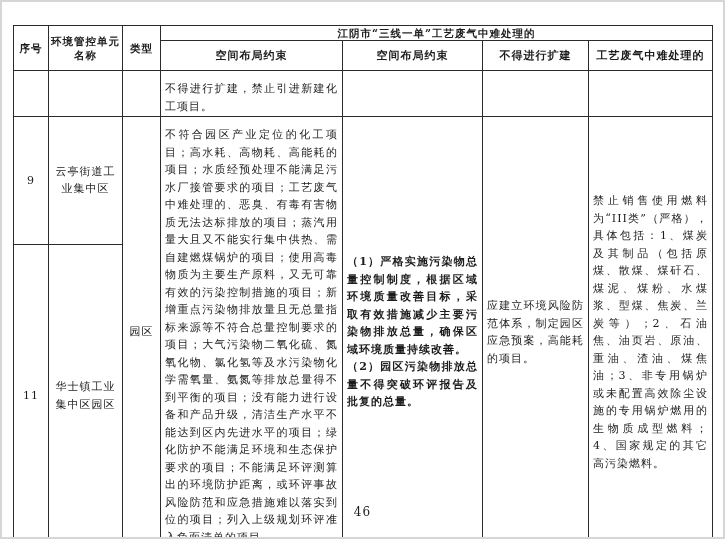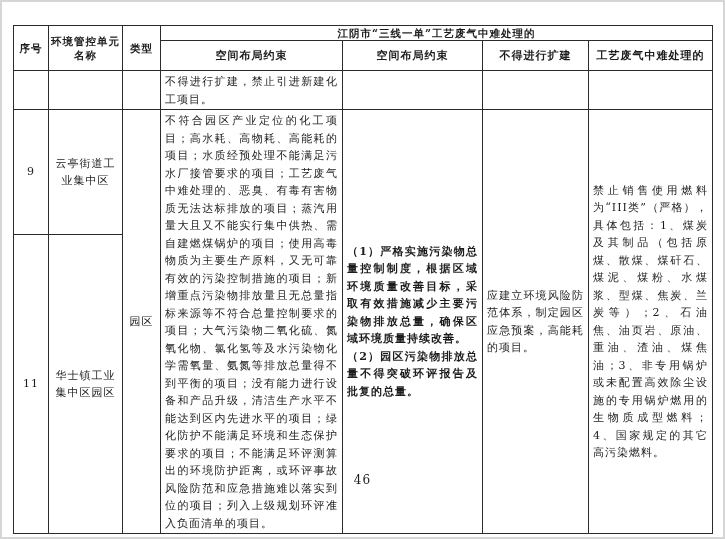--- a/index.html
+++ b/index.html
@@ -41,32 +41,32 @@
   tr.row-cont{height:37px;}
   tr.row-9{height:108px;}
   tr.row-10{height:257px;}
   td.c-center{
     text-align:center;
     vertical-align:middle;
   }
   td.c-text{
     text-align:justify;
     vertical-align:top;
-    padding-top:2px;
+    padding-top:9px;
   }
   td.c-text-mid{
     text-align:justify;
     vertical-align:middle;
     margin-left:9px;
   }
   .pre-line{white-space:pre-line;font-weight:bold;}
   .page-number{
     position:absolute;
     left:0;right:0;
-    top:471px;
+    top:503px;
     text-align:center;
     font-size:12px;
     letter-spacing:1px;
   }
 </style>
 </head>
 <body>
 
 <div class="page">
 

